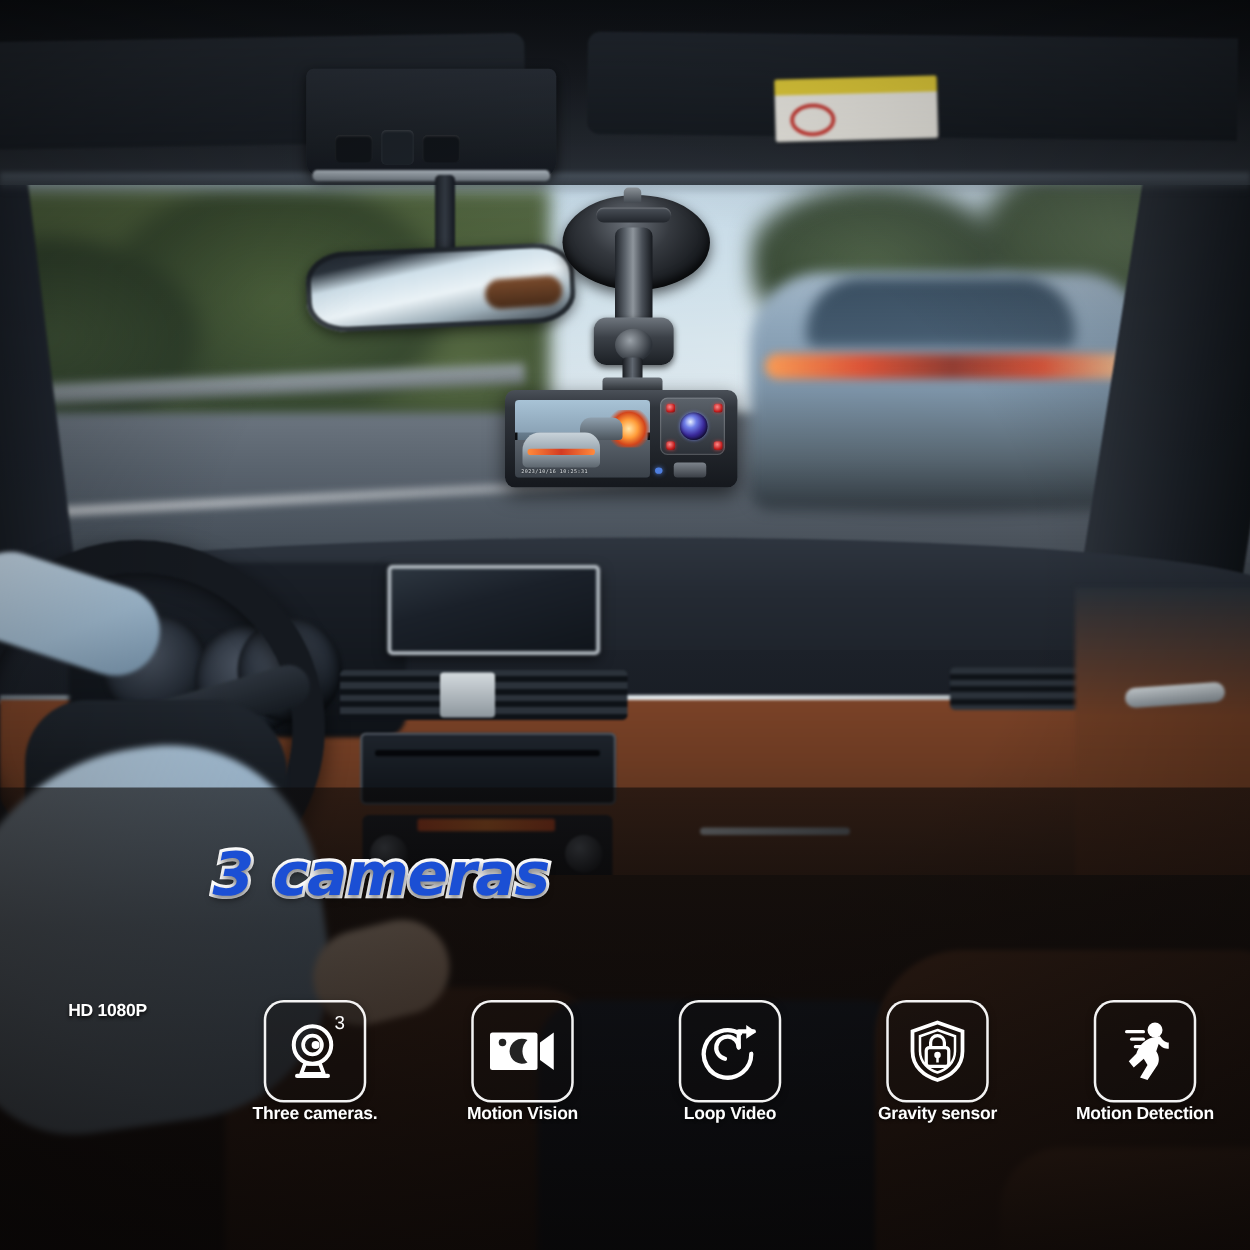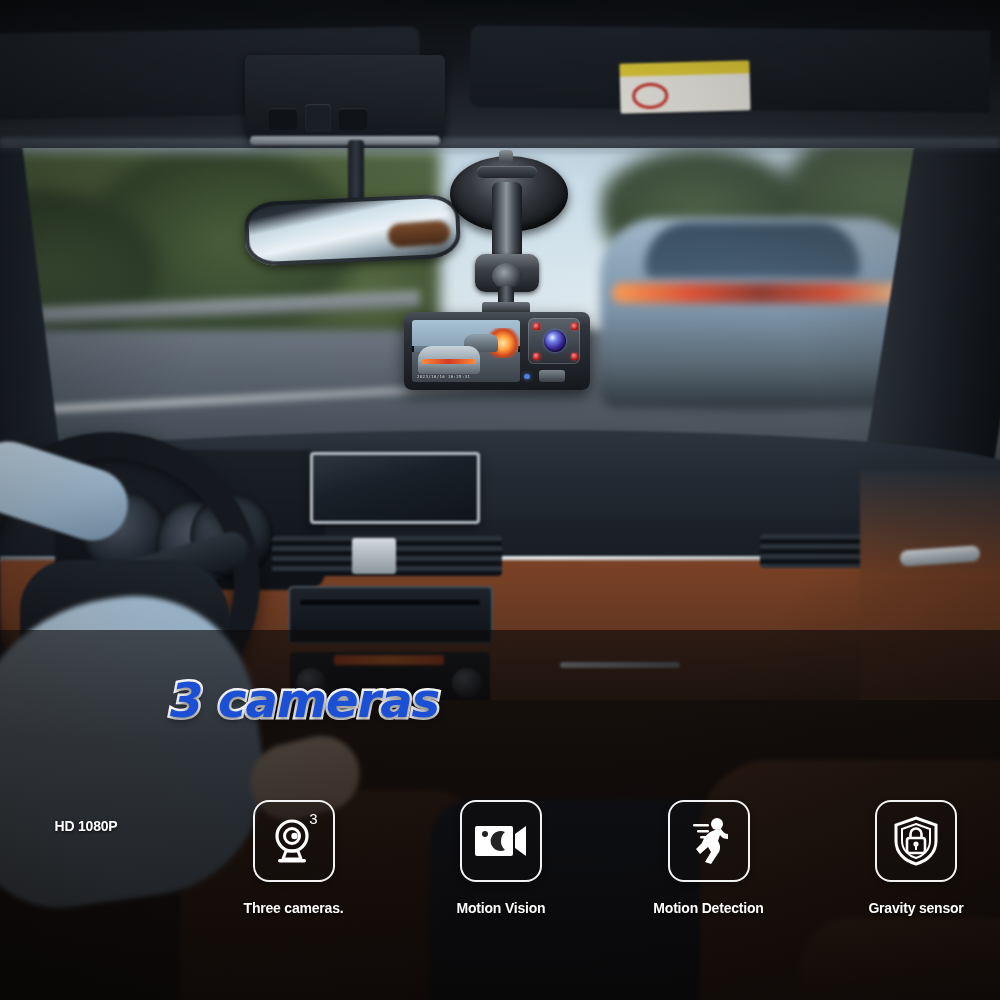--- a/index.html
+++ b/index.html
@@ -387,21 +387,21 @@
   .feature { width:128px; display:flex; flex-direction:column; align-items:center; }
   .fbox {
     position:relative; width:82px; height:82px;
     border:2.5px solid rgba(255,255,255,.95); border-radius:16px;
     background:rgba(18,16,16,.34);
     display:flex; align-items:center; justify-content:center;
     box-shadow:0 2px 6px rgba(0,0,0,.35);
   }
   .fbox svg { display:block; }
   .flabel {
-    margin-top:18px; font-family:"Liberation Sans", sans-serif;
+    font-family:"Liberation Sans", sans-serif;
     font-size:14px; font-weight:700; color:#ffffff; white-space:nowrap;
     text-shadow:0 1px 3px rgba(0,0,0,.85); letter-spacing:-.2px;
   }
   .sup3 {
     position:absolute; right:15px; top:9px; font-size:15px; font-weight:400;
     color:#fff; font-family:"Liberation Sans", sans-serif; line-height:1;
   }
 </style>
 </head>
 <body>
@@ -540,42 +540,53 @@
         <svg width="52" height="38" viewBox="0 0 52 38">
           <path d="M2 4 h34 a2 2 0 0 1 2 2 v26 a2 2 0 0 1 -2 2 h-34 a2 2 0 0 1 -2 -2 v-26 a2 2 0 0 1 2 -2 z" fill="#fff"></path>
           <path d="M40 12 L51 4 L51 34 L40 26 Z" fill="#fff"></path>
           <circle cx="10" cy="12" r="3" fill="#232323"></circle>
           <path d="M30 10 a10 10 0 1 0 0 18 a12 12 0 0 1 0 -18 z" fill="#232323"></path>
         </svg>
       </div>
       <div class="flabel">Motion Vision</div>
     </div>
 
-
     <div class="feature">
       <div class="fbox">
-        <svg width="44" height="50" viewBox="0 0 44 50">
-          <circle cx="30" cy="8" r="6" fill="#fff"></circle>
-          <path d="M28 14 C21 16 17 21 15 27 L9 33 L13 38 L21 31 L24 36 L18 46 L24 48 L32 36 C34 32 33 28 31 25 L33 19 C35 22 38 23 41 23 L41 18 C38 18 36 16 34 13 Z" fill="#fff"></path>
-          <rect x="6" y="8" width="16" height="2.6" rx="1.3" fill="#fff"></rect>
-          <rect x="10" y="14" width="12" height="2.6" rx="1.3" fill="#fff"></rect>
-          <rect x="13" y="20" width="9" height="2.6" rx="1.3" fill="#fff"></rect>
+        <svg width="48" height="48" viewBox="0 0 48 48">
+          <path d="M32 10 A19 19 0 1 0 41 26" fill="none" stroke="#fff" stroke-width="3.4" stroke-linecap="round"></path>
+          <path d="M20 30 A9 9 0 1 1 31 21" fill="none" stroke="#fff" stroke-width="3.4" stroke-linecap="round"></path>
+          <path d="M31 21 L31 8 L43 8" fill="none" stroke="#fff" stroke-width="3.4" stroke-linecap="round" stroke-linejoin="round"></path>
+          <path d="M37 3 L45 8.5 L37 14 Z" fill="#fff"></path>
         </svg>
       </div>
-      <div class="flabel">Motion Detection</div>
+      <div class="flabel">Loop Video</div>
     </div>
 
     <div class="feature">
       <div class="fbox">
         <svg width="44" height="50" viewBox="0 0 44 50">
           <path d="M22 2 L42 9 V25 C42 37 33 45 22 48 C11 45 2 37 2 25 V9 Z" fill="none" stroke="#fff" stroke-width="3"></path>
           <path d="M22 8 L36 13 V25 C36 34 29 40 22 42 C15 40 8 34 8 25 V13 Z" fill="none" stroke="#fff" stroke-width="2"></path>
           <rect x="13" y="22" width="18" height="15" rx="2.5" fill="none" stroke="#fff" stroke-width="2.6"></rect>
           <path d="M16.5 22 V18 a5.5 5.5 0 0 1 11 0 V22" fill="none" stroke="#fff" stroke-width="2.6"></path>
           <circle cx="22" cy="28" r="2.6" fill="#fff"></circle>
           <rect x="21" y="29" width="2" height="5" fill="#fff"></rect>
         </svg>
       </div>
       <div class="flabel">Gravity sensor</div>
     </div>
 
+    <div class="feature">
+      <div class="fbox">
+        <svg width="44" height="50" viewBox="0 0 44 50">
+          <circle cx="30" cy="8" r="6" fill="#fff"></circle>
+          <path d="M28 14 C21 16 17 21 15 27 L9 33 L13 38 L21 31 L24 36 L18 46 L24 48 L32 36 C34 32 33 28 31 25 L33 19 C35 22 38 23 41 23 L41 18 C38 18 36 16 34 13 Z" fill="#fff"></path>
+          <rect x="6" y="8" width="16" height="2.6" rx="1.3" fill="#fff"></rect>
+          <rect x="10" y="14" width="12" height="2.6" rx="1.3" fill="#fff"></rect>
+          <rect x="13" y="20" width="9" height="2.6" rx="1.3" fill="#fff"></rect>
+        </svg>
+      </div>
+      <div class="flabel">Motion Detection</div>
+    </div>
+
   </div>
 </div>
 
 </body></html>

